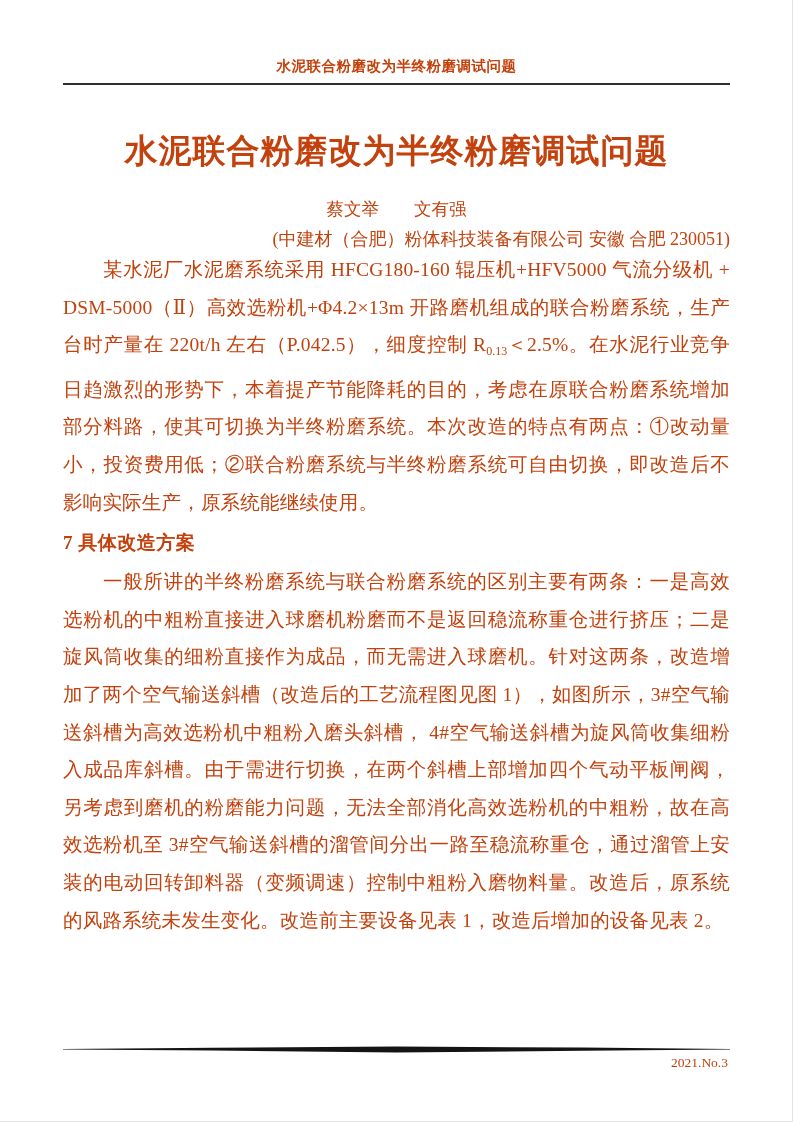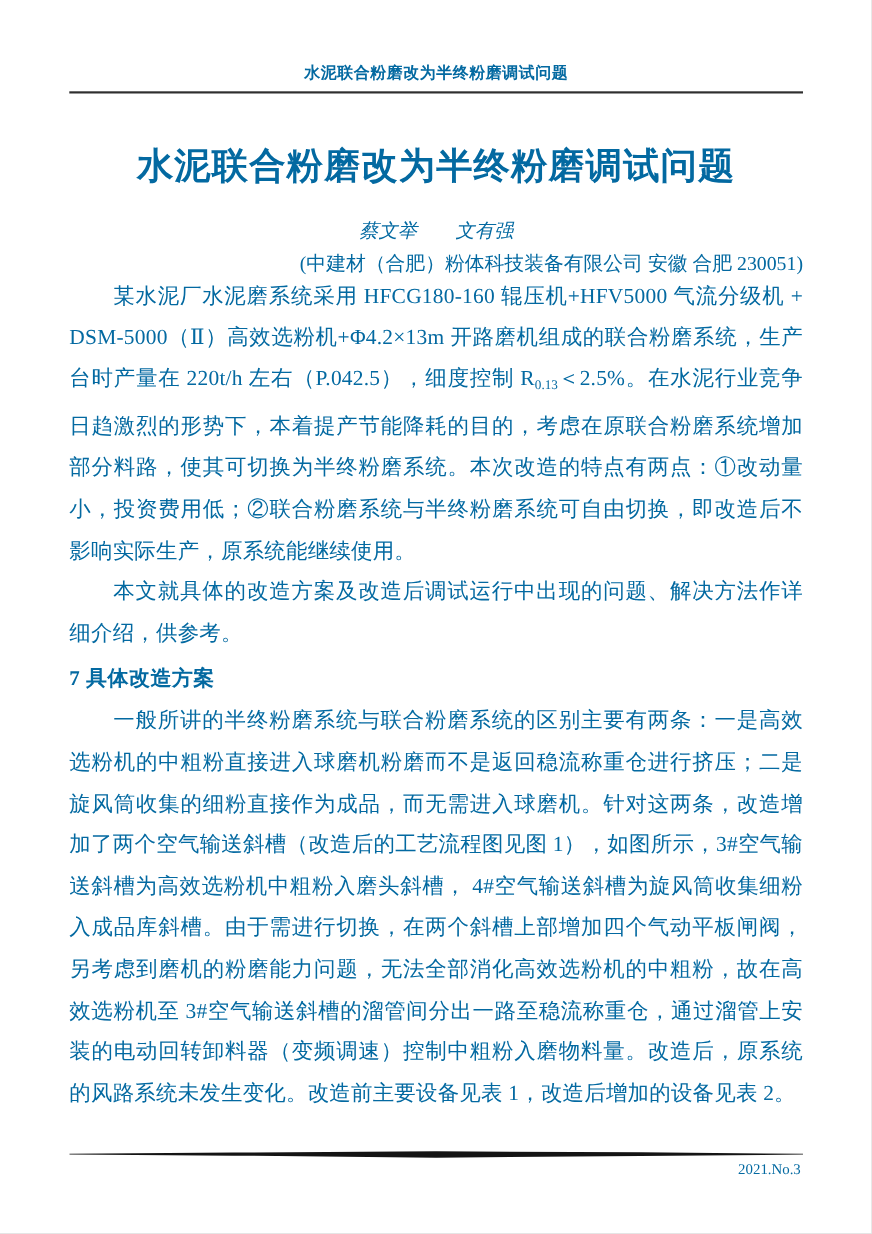--- a/index.html
+++ b/index.html
@@ -7,21 +7,21 @@
   .page {
     position: relative;
     width: 793px;
     height: 1122px;
     margin: 0 auto;
     background: #ffffff;
     border-right: 1px solid #e3e3e3;
     border-bottom: 1px solid #e3e3e3;
     padding: 0 62px 0 63px;
     overflow: hidden;
-    color: #0369a1;
+    color: #c2410c;
     font-family: "Liberation Serif", "DejaVu Serif", serif;
   }
   
   .running-title {
     padding-top: 57px;
     text-align: center;
     font-size: 14.5px;
     font-weight: bold;
     font-family: "Liberation Serif", sans-serif;
     letter-spacing: 0.5px;
@@ -38,21 +38,20 @@
     font-size: 33px;
     font-weight: bold;
     letter-spacing: 1px;
     font-family: "Liberation Serif", sans-serif;
     white-space: nowrap;
   }
   .authors-line {
     margin-top: 23px;
     text-align: center;
     font-size: 17.5px;
-    font-style: italic;
   }
   .affiliation-line {
     margin-top: 6px;
     text-align: right;
     font-size: 18px;
   }
   
   .section-heading {
     margin-top: 15px;
     margin-bottom: 7px;
@@ -112,21 +111,20 @@
   <h1 class="article-title">水泥联合粉磨改为半终粉磨调试问题</h1>
 
   <div class="authors-line">蔡文举　　文有强</div>
 
   <div class="affiliation-line">(中建材（合肥）粉体科技装备有限公司 安徽 合肥 230051)</div>
 
   <section>
 
     <p class="body-para"><span>某水泥厂水泥磨系统采用 HFCG180-160 辊压机+HFV5000 气流分级机 + DSM-5000（Ⅱ）高效选粉机+Φ4.2×13m 开路磨机组成的联合粉磨系统，生产台时产量在 220t/h 左右（P.042.5），细度控制 R</span><span class="sub">0.13</span><span>＜2.5%。在水泥行业竞争日趋激烈的形势下，本着提产节能降耗的目的，考虑在原联合粉磨系统增加部分料路，使其可切换为半终粉磨系统。本次改造的特点有两点：①改动量小，投资费用低；②联合粉磨系统与半终粉磨系统可自由切换，即改造后不影响实际生产，原系统能继续使用。</span></p>
 
-    <p class="body-para">本文就具体的改造方案及改造后调试运行中出现的问题、解决方法作详细介绍，供参考。</p>
   </section>
 
   <section>
     <h2 class="section-heading h1">7 具体改造方案</h2>
 
     <p class="body-para">一般所讲的半终粉磨系统与联合粉磨系统的区别主要有两条：一是高效选粉机的中粗粉直接进入球磨机粉磨而不是返回稳流称重仓进行挤压；二是旋风筒收集的细粉直接作为成品，而无需进入球磨机。针对这两条，改造增加了两个空气输送斜槽（改造后的工艺流程图见图 1），如图所示，3#空气输送斜槽为高效选粉机中粗粉入磨头斜槽， 4#空气输送斜槽为旋风筒收集细粉入成品库斜槽。由于需进行切换，在两个斜槽上部增加四个气动平板闸阀，另考虑到磨机的粉磨能力问题，无法全部消化高效选粉机的中粗粉，故在高效选粉机至 3#空气输送斜槽的溜管间分出一路至稳流称重仓，通过溜管上安装的电动回转卸料器（变频调速）控制中粗粉入磨物料量。改造后，原系统的风路系统未发生变化。改造前主要设备见表 1，改造后增加的设备见表 2。</p>
   </section>
 
   <footer class="page-footer">
     <svg class="footer-rule-svg" viewBox="0 0 668 7" preserveAspectRatio="none">

